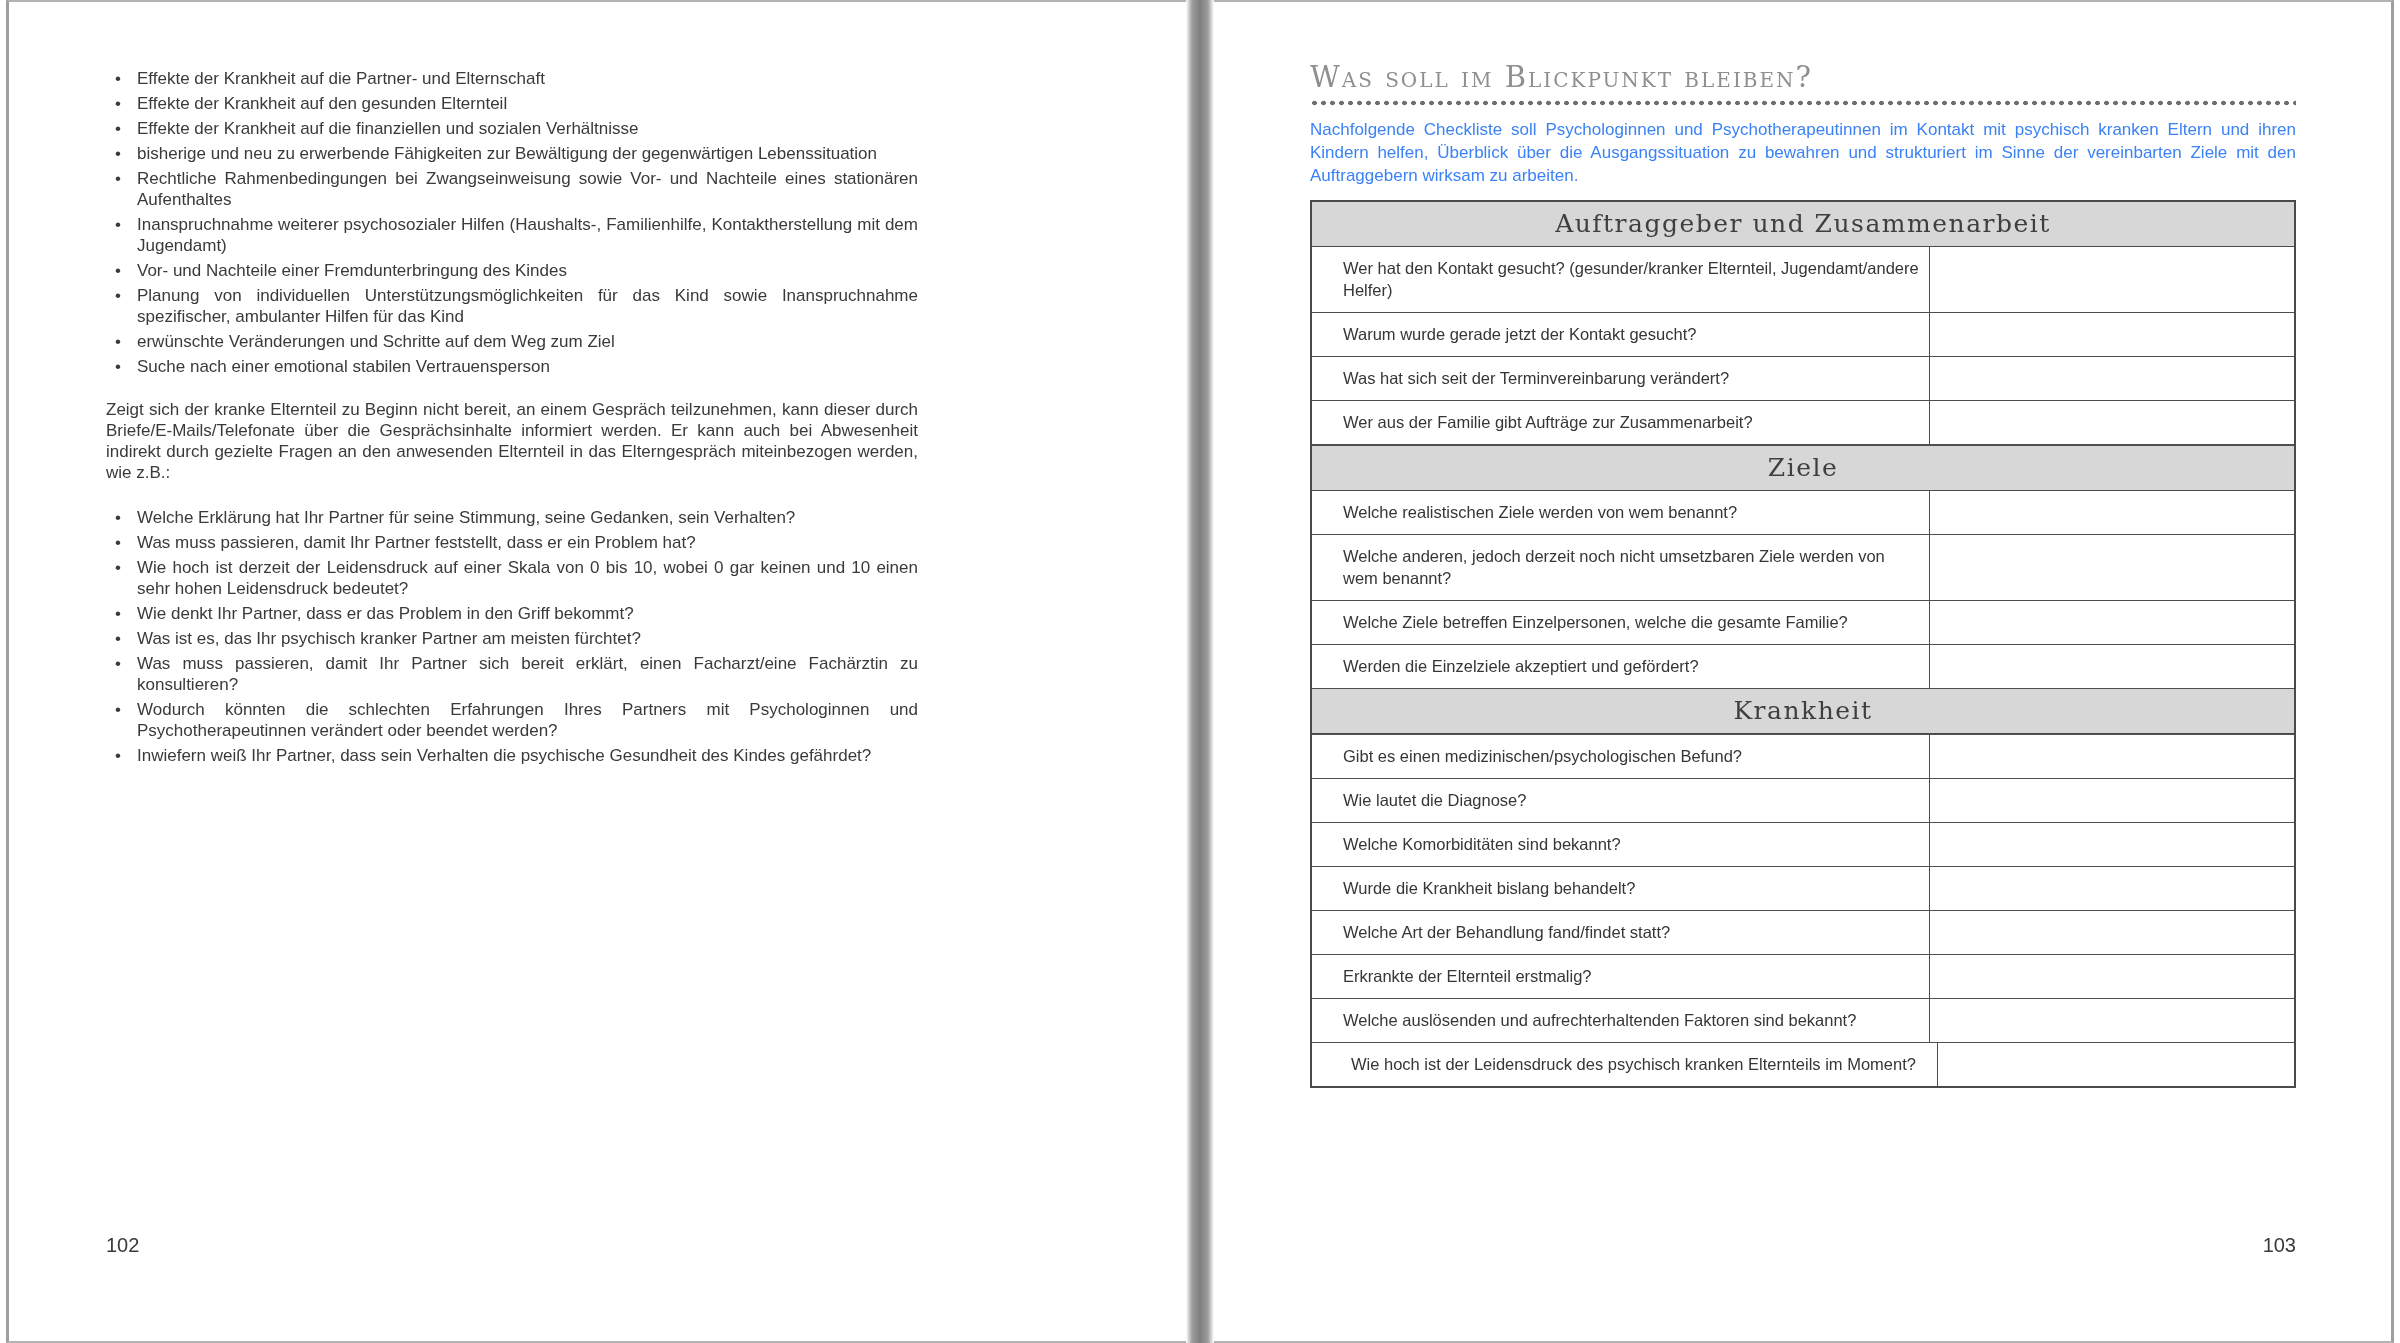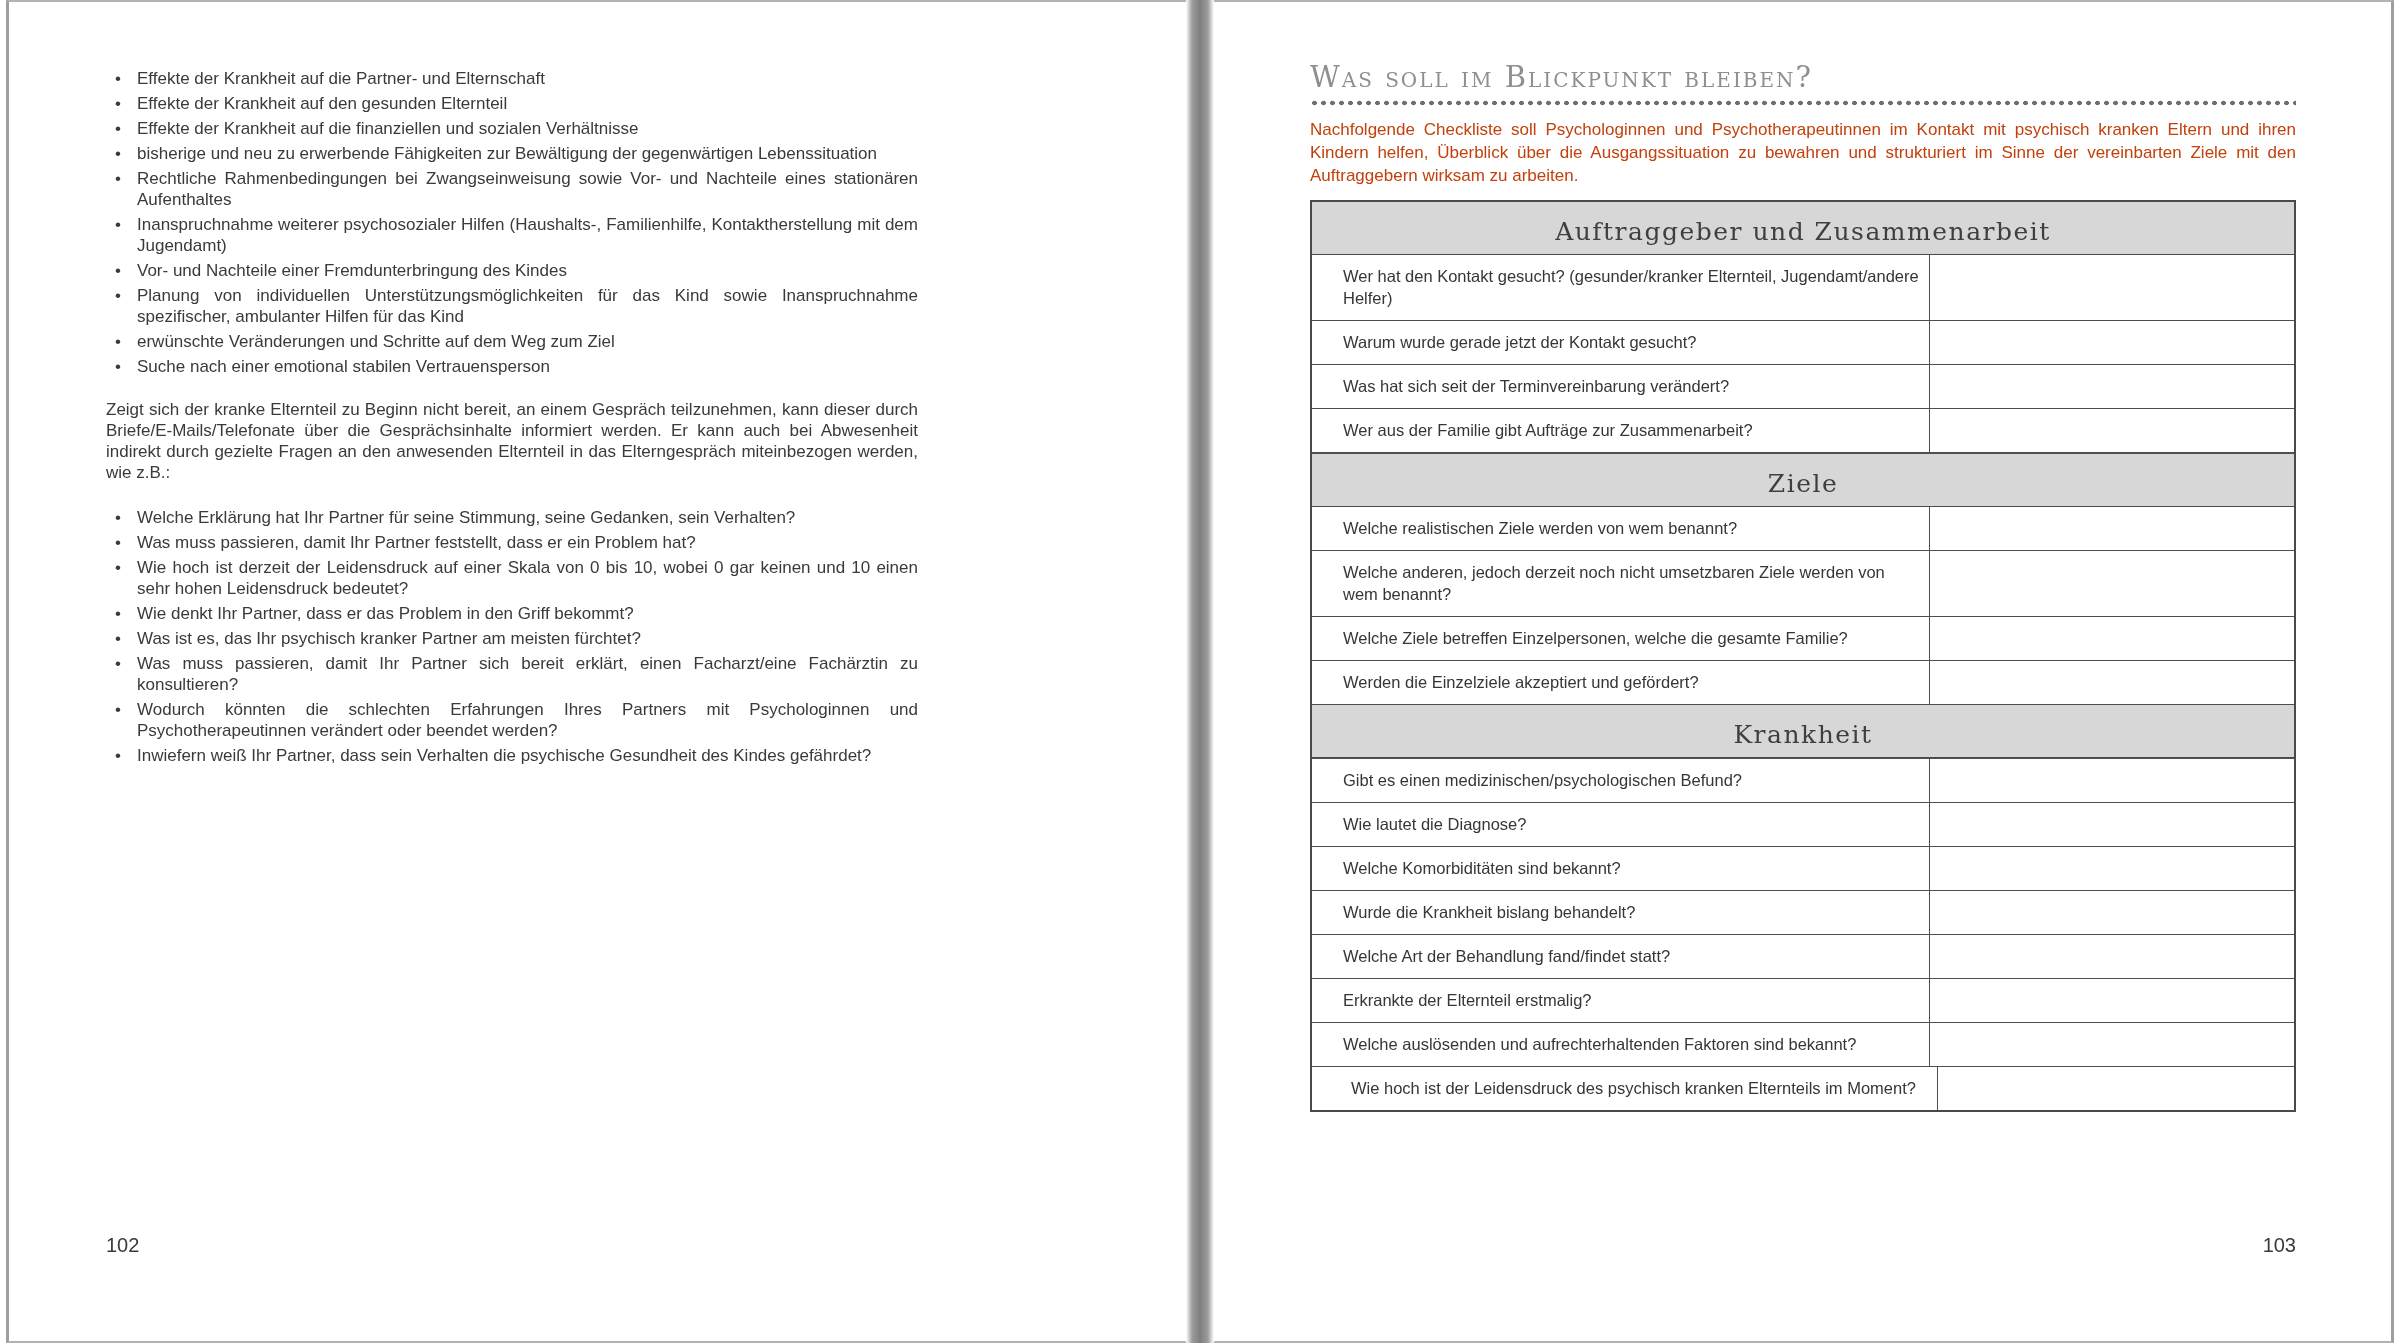--- a/index.html
+++ b/index.html
@@ -41,28 +41,28 @@
   .chapter-title {
     font-family: "DejaVu Serif", serif; font-weight: normal;
     font-variant: small-caps; font-size: 29px; letter-spacing: 2px;
     color: #8f8f8f; margin-bottom: 4px;
   }
   .dotted-rule {
     width: 100%; height: 6px; margin: 6px 0 12px 0;
     background-image: radial-gradient(circle, #6f6f6f 2.1px, rgba(0,0,0,0) 2.6px);
     background-size: 9px 6px; background-position: 0 50%; background-repeat: repeat-x;
   }
-  .intro { font-size: 17px; line-height: 23px; text-align: justify; margin-bottom: 13px; color: #c2410c; }
+  .intro { font-size: 17px; line-height: 23px; text-align: justify; margin-bottom: 13px; color: #3b82f6; }
 
   .qtable { border: 2px solid #4a4a4a; width: 986px; }
   .qheader {
     background: #d7d7d7; border-bottom: 1.5px solid #4a4a4a;
     text-align: center; font-family: "DejaVu Serif", serif;
     font-size: 25px; letter-spacing: 1.5px; color: #3f3f3f;
-    padding: 15px 0 8px 0;
+    padding: 7px 0 8px 0;
   }
   .qrow { display: flex; border-bottom: 1.5px solid #4f4f4f; }
   .qcell {
     width: 597px; padding: 10px 10px 11px 10px;
     border-right: 1.5px solid #4f4f4f;
     font-size: 16.5px; line-height: 22px; color: #363636; margin-left: 21px;
   }
   .acell { flex: 1; }
   .qtable .qsection:last-of-type .qrows .qrow:last-of-type { border-bottom: none; padding-left: 8px; }
 </style>

